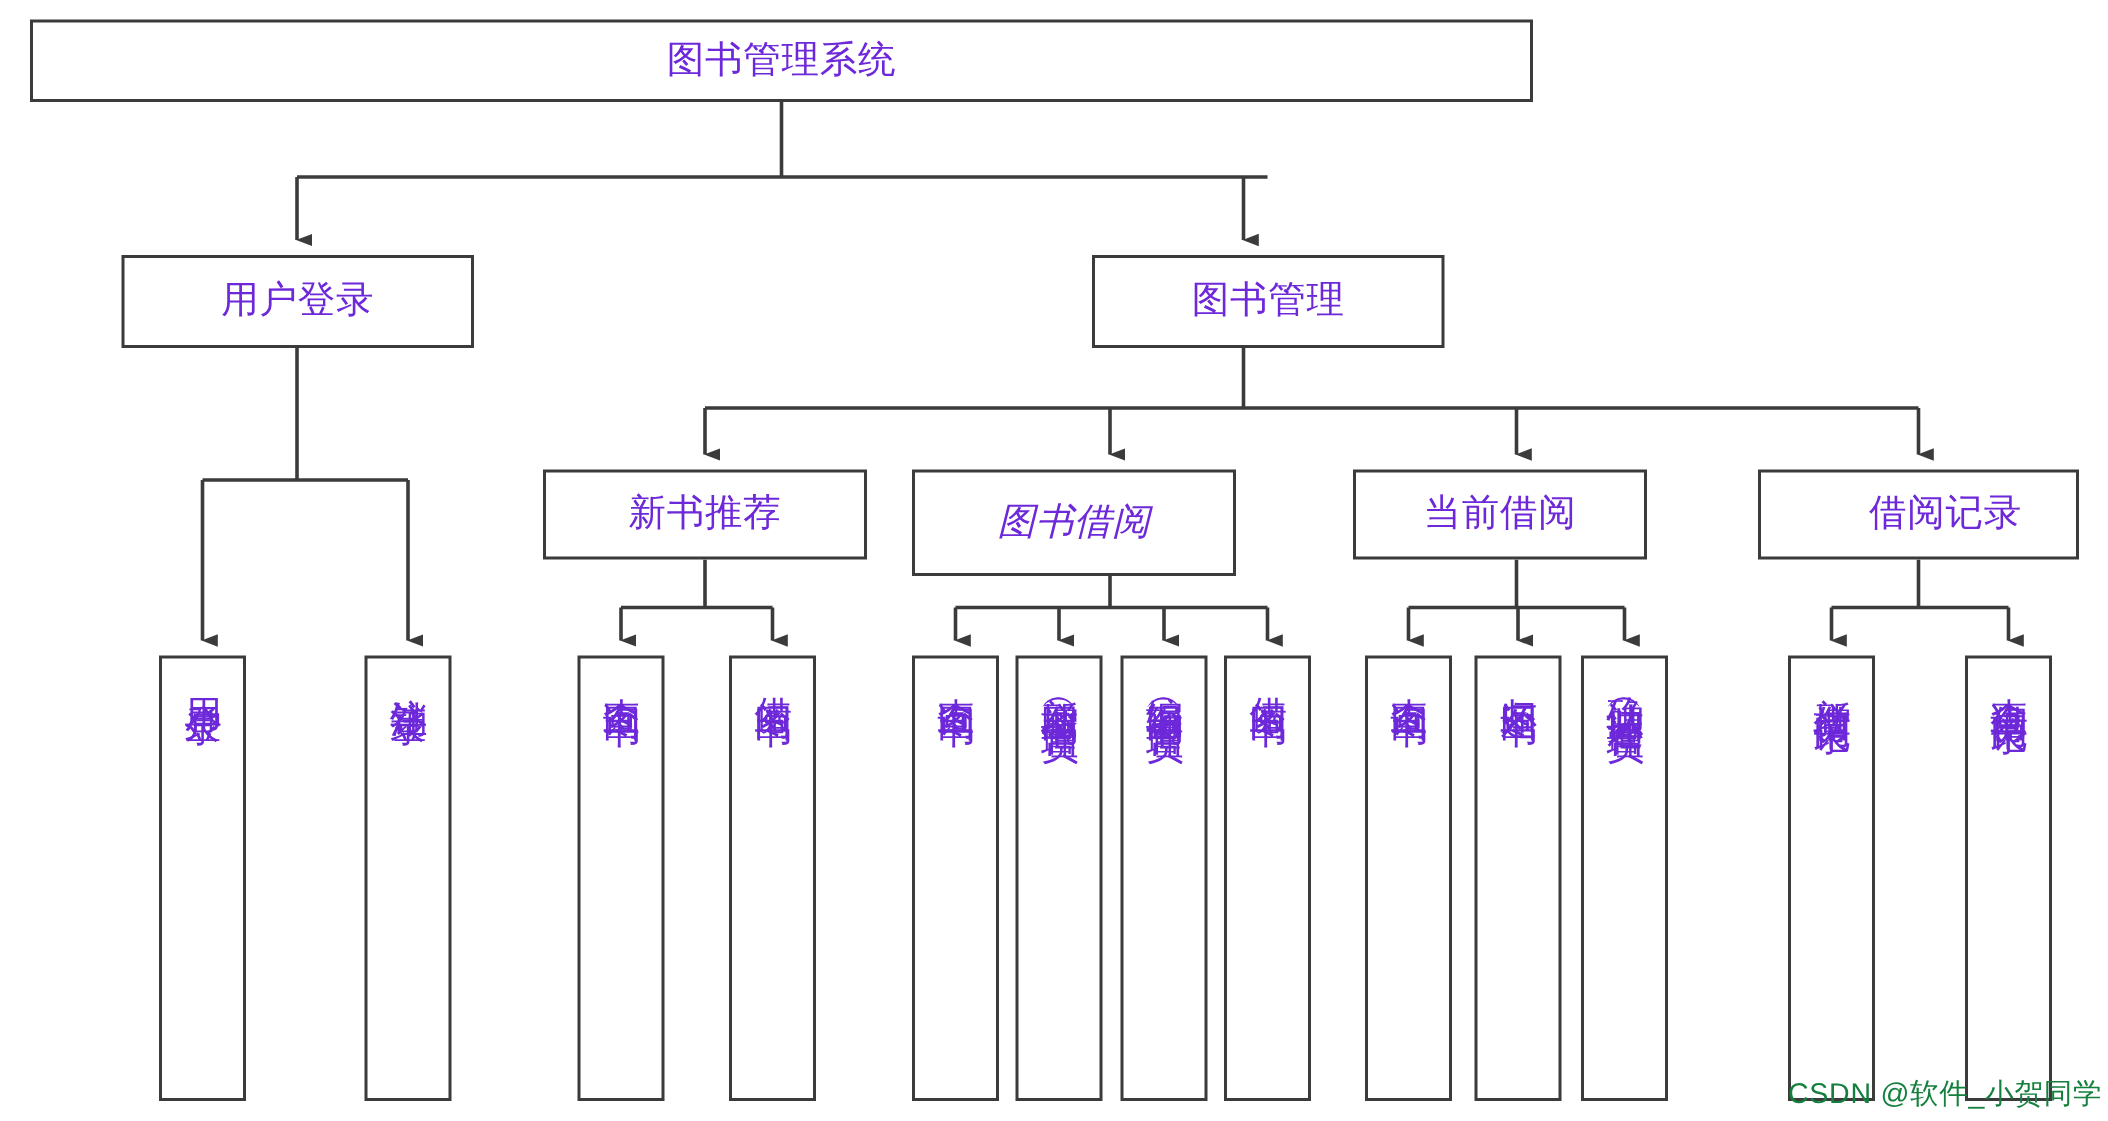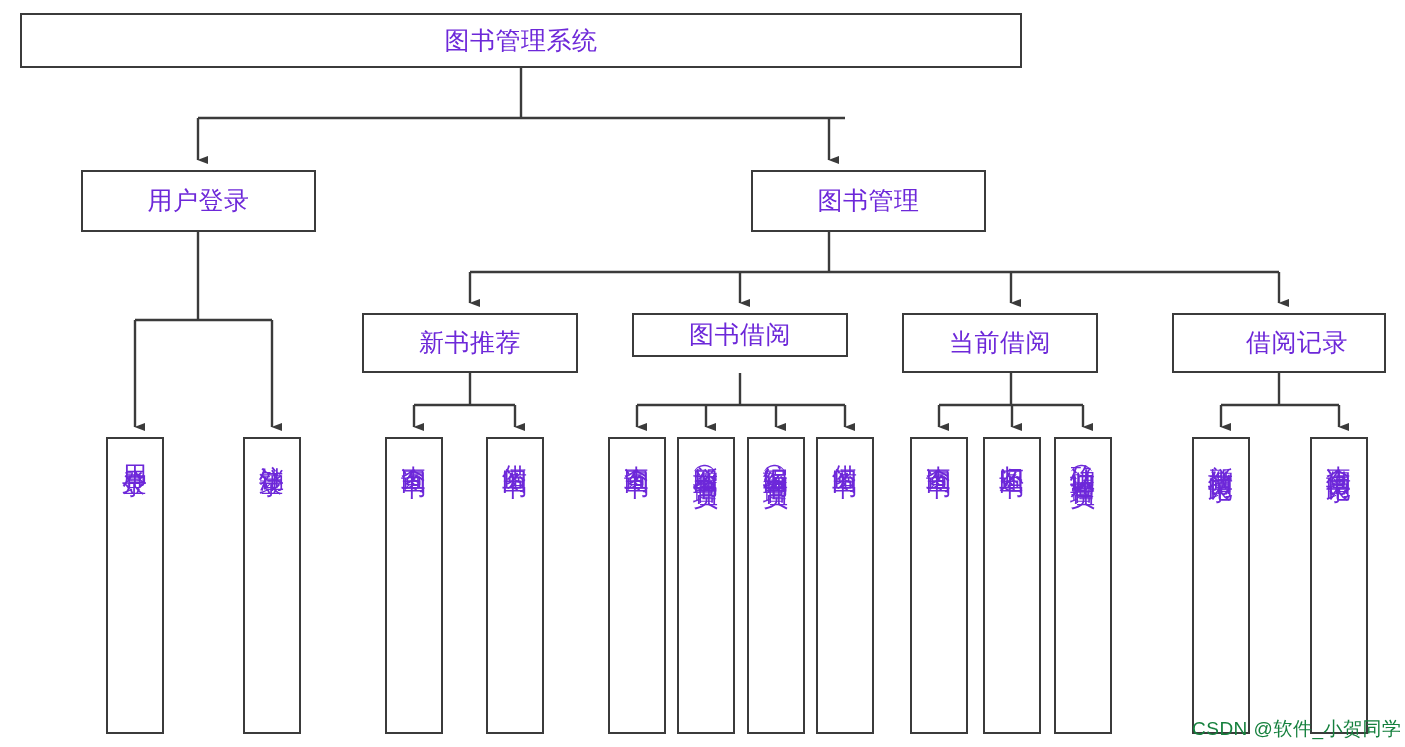--- a/index.html
+++ b/index.html
@@ -121,28 +121,28 @@
     </g>
   </svg>
 
   <div class="node horiz" style="left:20px; top:13px; width:1002px; height:55px;">
     <span class="label">图书管理系统</span>
   </div>
 
   <div class="node horiz" style="left:81px; top:170px; width:235px; height:62px;">
     <span class="label">用户登录</span>
   </div>
-  <div class="node horiz" style="left:751px; top:170px; width:235px; height:62px;">
+  <div class="node horiz" style="left:728px; top:170px; width:235px; height:62px;">
     <span class="label">图书管理</span>
   </div>
 
   <div class="node horiz" style="left:362px; top:313px; width:216px; height:60px;">
     <span class="label">新书推荐</span>
   </div>
-  <div class="node horiz" style="left:632px; top:313px; width:216px; height:44px;">
+  <div class="node horiz" style="left:608px; top:313px; width:216px; height:71px;font-style:italic;">
     <span class="label">图书借阅</span>
   </div>
   <div class="node horiz" style="left:902px; top:313px; width:196px; height:60px;">
     <span class="label">当前借阅</span>
   </div>
   <div class="node horiz" style="left:1172px; top:313px; width:214px; height:60px;padding-left:36px;">
     <span class="label">借阅记录</span>
   </div>
 
   <div class="node vert" style="left:106px; top:437px; width:58px; height:297px;">

